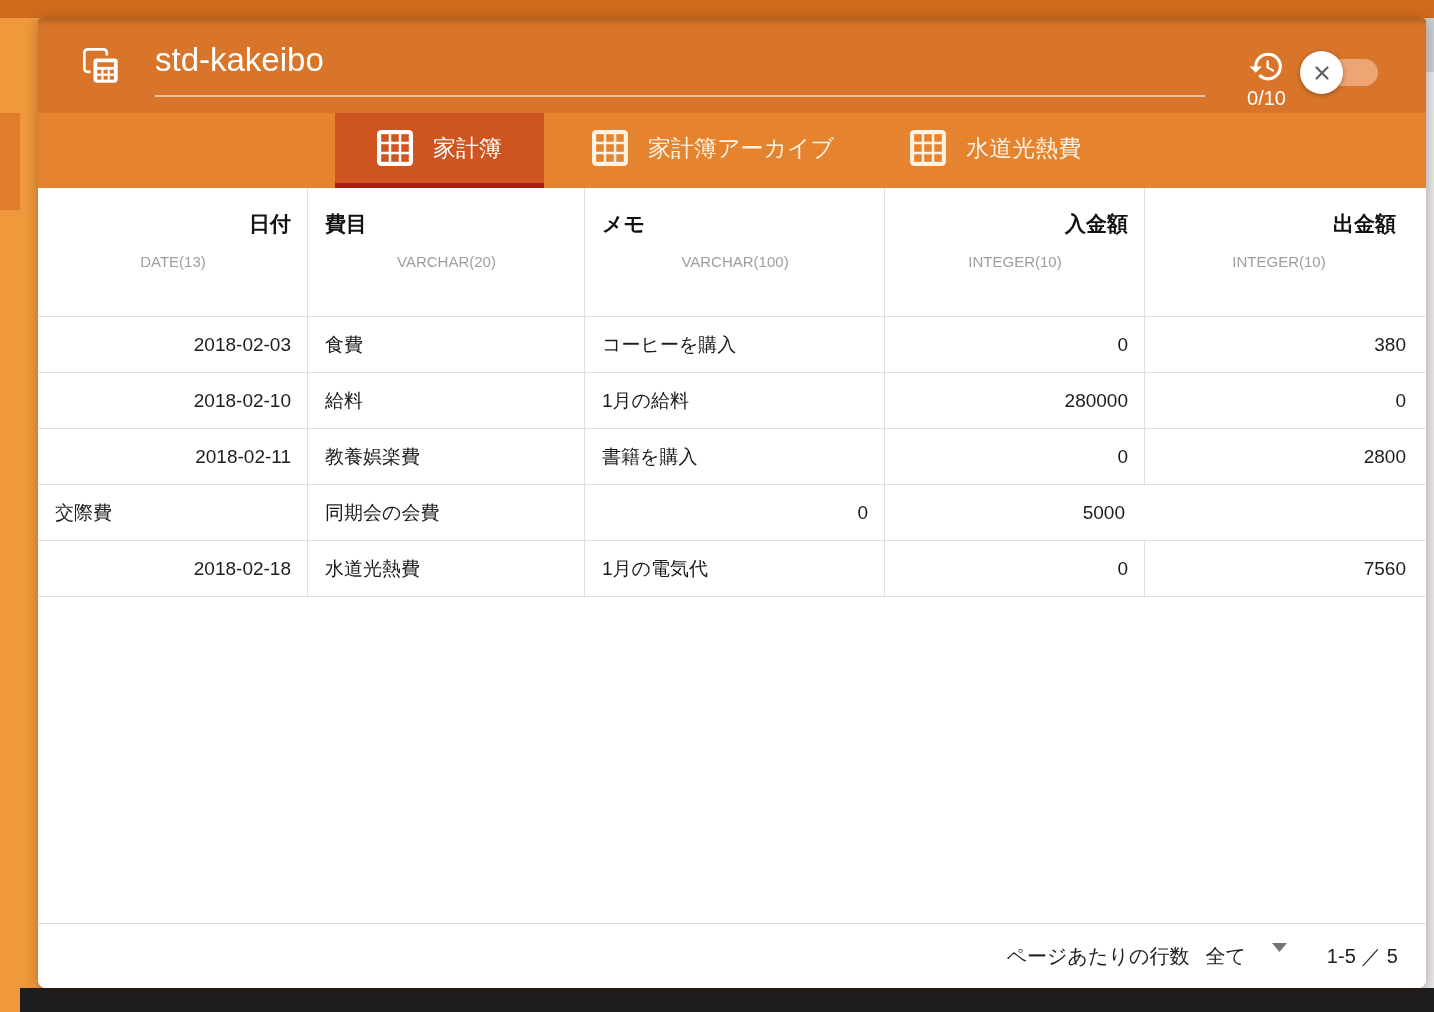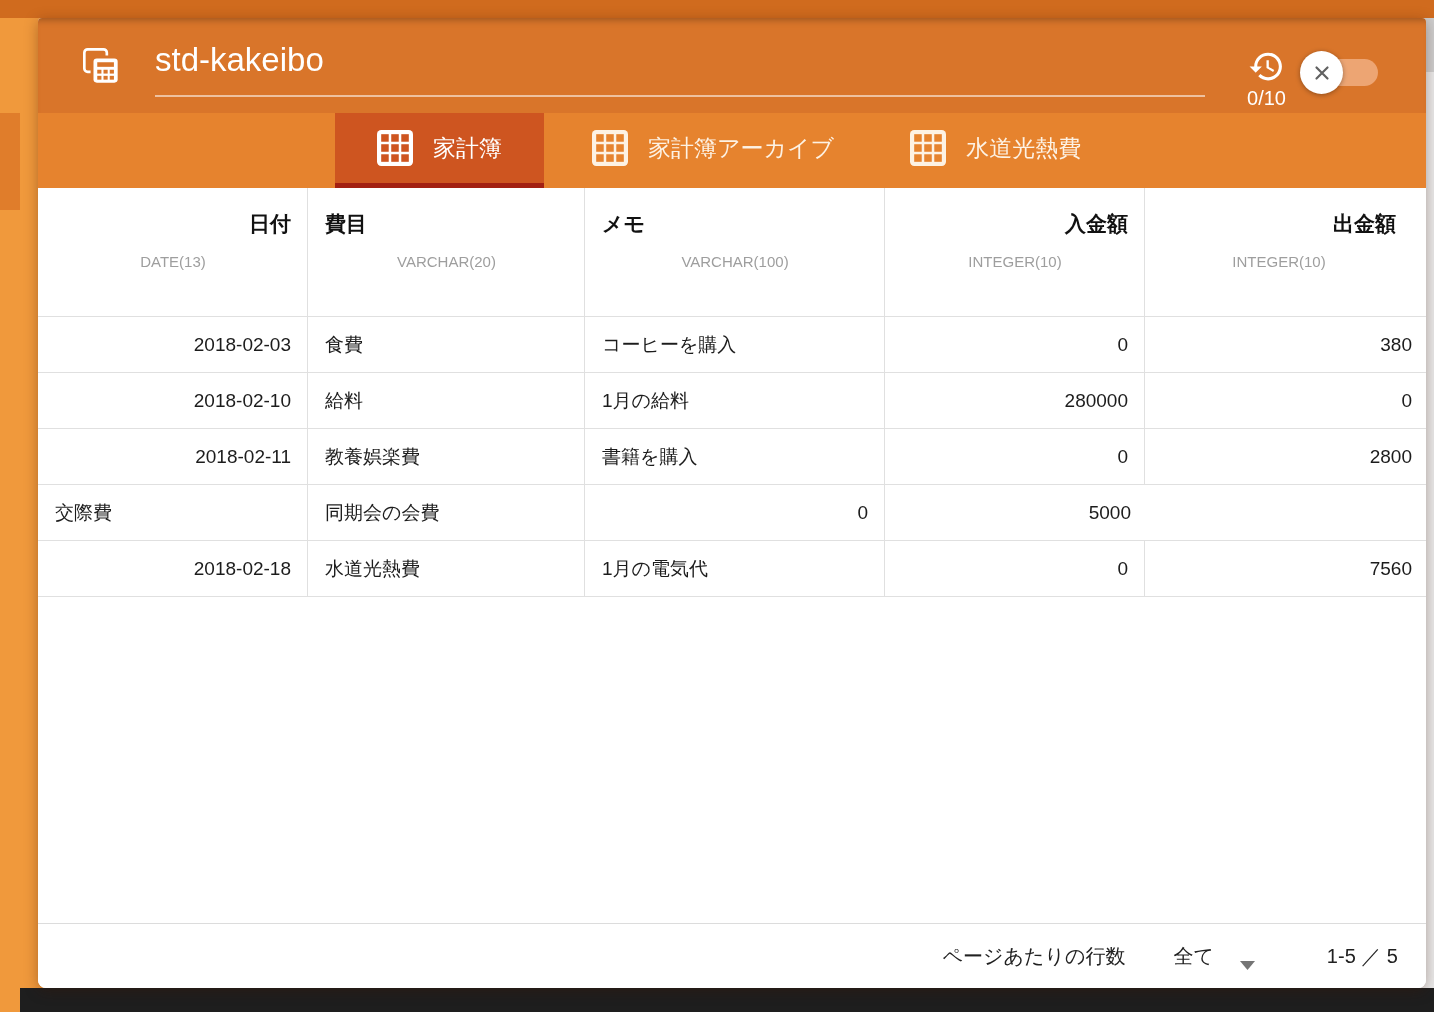--- a/index.html
+++ b/index.html
@@ -95,36 +95,36 @@
   .th:last-child { border-right: none; padding-right: 30px; }
   .th-name { font-size: 21px; font-weight: bold; color: #111111; line-height: 32px; }
   .th-type { font-size: 15px; color: #9e9e9e; line-height: 20px; margin-top: 12px; text-align: center; }
   .tr { height: 56px; border-bottom: 1px solid #e0e0e0; }
   .td {
     font-size: 19px; color: #1c1c1c; line-height: 55px;
     padding: 0 16px 0 17px;
     border-right: 1px solid #e0e0e0;
     white-space: nowrap; overflow: hidden;
   }
-  .td:last-child { border-right: none; padding-right: 14px; }
+  .td:last-child { border-right: none; padding-right: 20px; }
   .align-right { text-align: right; }
   .align-left { text-align: left; }
   .table-filler { flex: 1 1 auto; background: #ffffff; }
 
   
   .card-footer {
     height: 65px; flex: 0 0 65px;
     border-top: 1px solid #dcdcdc;
     background: #ffffff;
     display: flex; align-items: center; justify-content: flex-end;
     padding-right: 28px;
-    font-size: 20px; color: #212121; gap: 32px;
+    font-size: 20px; color: #212121;
   }
   .rpp-label { margin-right: 16px; }
-  .rpp-select { display: flex; align-items: flex-end; cursor: pointer; }
+  .rpp-select { display: flex; align-items: flex-start; cursor: pointer; }
   .rpp-value { margin-right: 26px; }
   .rpp-arrow svg { display: block; }
   .range-label { margin-left: 40px; }
 
   .svg-defs { position: absolute; width: 0; height: 0; }
 </style>
 </head>
 <body>
 
 <svg class="svg-defs" aria-hidden="true">

